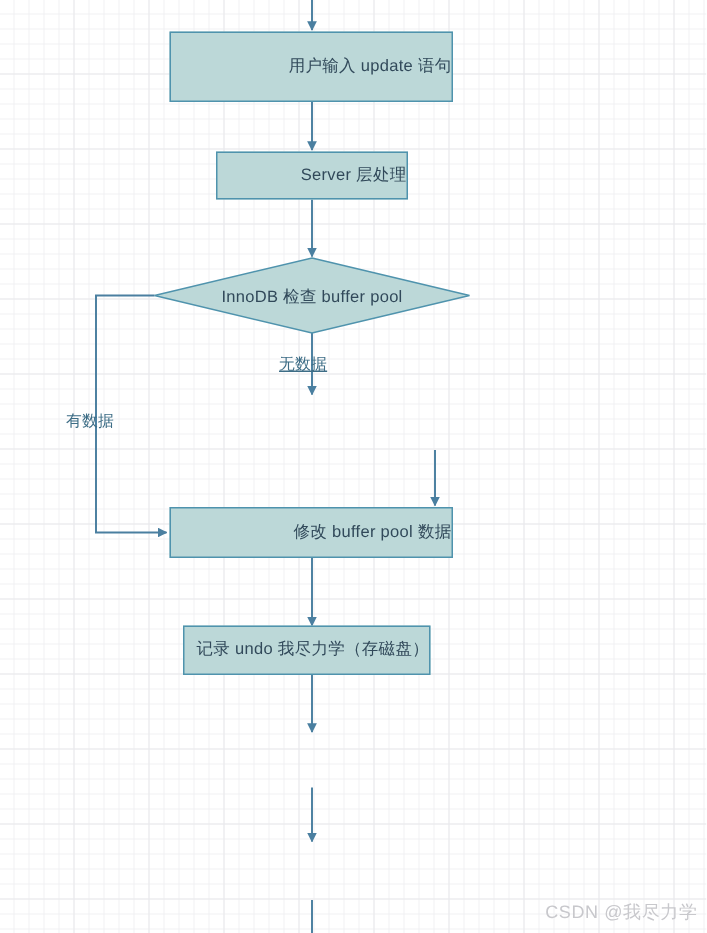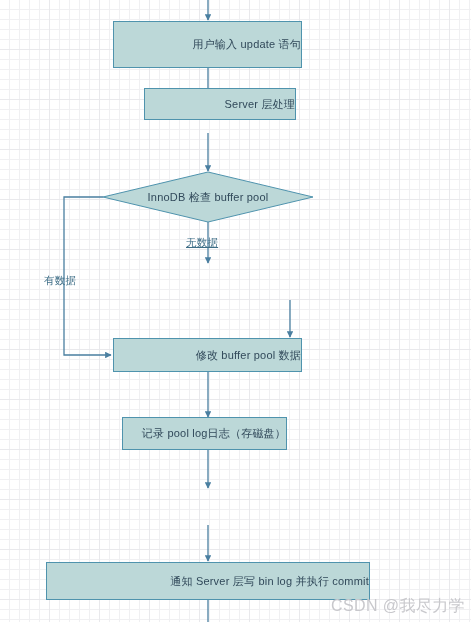--- a/index.html
+++ b/index.html
@@ -78,21 +78,21 @@
     color: #3d6d86;
     font-size: 10.5px;
     letter-spacing: 0.2px;
     white-space: nowrap;
   }
   .watermark {
     position: absolute;
     right: 6px;
     bottom: 5px;
     color: #c8c8cc;
-    font-size: 16px;
+    font-size: 12px;
     letter-spacing: 0.4px;
     white-space: nowrap;
     user-select: none;
     margin-top: 40px;
   }
 </style>
 </head>
 <body>
 
 <div id="canvas">
@@ -117,46 +117,43 @@
       <path d="M 208 450 L 208 488" marker-end="url(#arrow)"></path>
       <path d="M 208 525 L 208 561" marker-end="url(#arrow)"></path>
       <path d="M 208 600 L 208 622"></path>
     </g>
   </svg>
 
   <div class="node" style="left:113px; top:21px; width:189px; height:47px;">
     <span>用户输入 update 语句</span>
   </div>
 
-  <div class="node" style="left:144px; top:88px; width:152px; height:32px;">
+  <div class="node" style="left:144px; top:101px; width:128px; height:32px;">
     <span>Server 层处理</span>
   </div>
 
   <div class="diamond-wrap" style="left:103px; top:172px; width:210px; height:50px;">
     <svg width="210" height="50" viewBox="0 0 210 50" xmlns="http://www.w3.org/2000/svg">
       <polygon points="105,0 210,25 105,50 0,25" fill="#bcd8d8" stroke="#4f93ad" stroke-width="1"></polygon>
     </svg>
     <div class="diamond-label">
       <span>InnoDB 检查 buffer pool</span>
     </div>
   </div>
 
 
   <div class="node" style="left:113px; top:338px; width:189px; height:34px;">
     <span>修改 buffer pool 数据</span>
   </div>
 
   <div class="node" style="left:122px; top:417px; width:165px; height:33px;">
-    <span>记录 pool log日志（存磁盘）</span>
+    <span>记录 undo 我尽力学（存磁盘）</span>
   </div>
 
 
-  <div class="node" style="left:46px; top:562px; width:324px; height:38px;">
-    <span>通知 Server 层写 bin log 并执行 commit</span>
-  </div>
 
   <div class="edge-label" style="left:186px; top:236px;text-decoration:underline;">无数据</div>
 
   <div class="edge-label" style="left:44px; top:274px;">有数据</div>
 
   <div class="watermark">CSDN @我尽力学</div>
 
 </div>
 
 </body></html>

